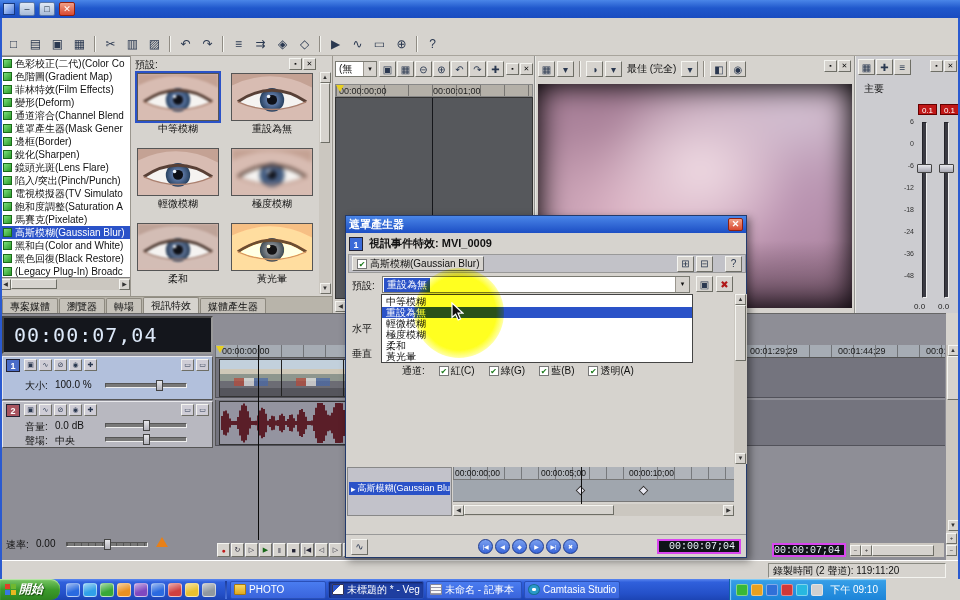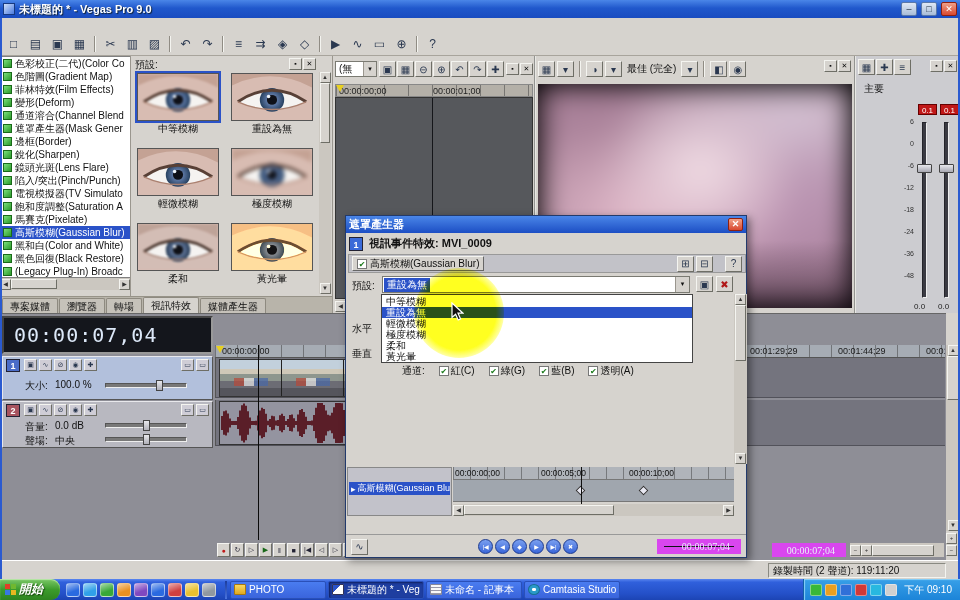--- a/index.html
+++ b/index.html
@@ -121,22 +121,22 @@
 .vthumb{flex:0 0 62px;height:100%;border-right:1px solid #222;background:
   linear-gradient(180deg,#c2d0dc 0 26%,#cfc8b8 26% 40%,#8e968e 40% 58%,#6c6c74 58% 78%,#55555c 78% 100%)}
 .vthumb::after{content:"";display:block;margin:18px auto 0;width:34px;height:8px;opacity:.7;
   background:linear-gradient(90deg,#b84838 0 30%,#e8e8e8 30% 60%,#4868a8 60%)}
 .clip-a{position:absolute;left:3px;top:1px;width:312px;height:44px;background:#9494a0;border:1px solid #333;overflow:hidden}
 .cursor-v{position:absolute;left:258px;top:345px;width:1px;height:195px;background:#0a0a0a;z-index:5}
 .transport{position:absolute;left:217px;top:543px;display:flex;gap:1px;z-index:6}
 .trbtn{width:13px;height:14px;background:#d6d3ce;border:1px solid;border-color:#f4f4f0 #6e6e66 #6e6e66 #f4f4f0;
   font-size:7px;display:flex;align-items:center;justify-content:center;color:#223}
 .trbtn.record-icon{color:#c01818}.trbtn.play-icon{color:#186818}
-.timebox{background:#101318;color:#e8f0f8;font-family:Liberation Serif, serif;font-size:10px;
-  display:flex;align-items:center;justify-content:flex-end;padding-right:4px;border:7px solid #d946ef}
+.timebox{background:#101318;color:#e8f0f8;font-family:Liberation Mono, monospace;font-size:10px;
+  display:flex;align-items:center;justify-content:flex-end;padding-right:4px;border:2px solid #d946ef}
 
 .dialog{position:absolute;left:345px;top:215px;width:402px;height:343px;background:#d6d3ce;border:1px solid #223a6c;
   box-shadow:3px 3px 8px rgba(0,0,0,.45);z-index:50}
 .dlg-title{height:17px;background:linear-gradient(180deg,#4a86e8,#1c4ec4);color:#fff;font-weight:bold;
   display:flex;align-items:center;padding:0 3px}
 .dlg-x{margin-left:auto;width:15px;height:13px;line-height:11px}
 .fxhead{position:absolute;left:3px;top:20px;display:flex;align-items:center;gap:6px}
 .badge{width:14px;height:14px;background:#3a6ad8;color:#fff;font-size:9px;font-weight:bold;text-align:center;
   line-height:14px;border:1px solid #223}
 .fxname{font-weight:bold}
@@ -173,21 +173,21 @@
 .dlg-time{width:84px;height:15px;margin-left:auto}
 
 .hl-circle{position:absolute;left:414px;top:268px;width:90px;height:90px;border-radius:50%;z-index:60;
   background:radial-gradient(circle,rgba(255,255,20,.95) 0 58%,rgba(255,255,20,.3) 72%,rgba(255,255,20,0) 75%);
   mix-blend-mode:multiply}
 .mouse-cursor{position:absolute;left:451px;top:302px;z-index:70}
 
 .statusbar{position:absolute;left:0;top:560px;width:960px;height:19px;background:#d6d3ce;border-top:1px solid #fff}
 .status-field{position:absolute;left:768px;top:2px;width:178px;height:15px;font-size:10px;display:flex;
   align-items:center;padding-left:4px;border:1px solid;border-color:#8a8a82 #f4f4f0 #f4f4f0 #8a8a82}
-.taskbar{position:absolute;left:0;top:579px;width:960px;height:21px;display:flex;align-items:center;z-index:80;
+.taskbar{position:absolute;left:0;top:579px;width:886px;height:21px;display:flex;align-items:center;z-index:80;
   background:linear-gradient(180deg,#5a86f0 0,#3060dc 15%,#2450c8 70%,#1c44b4)}
 .start{width:60px;height:21px;display:flex;align-items:center;gap:3px;padding-left:5px;
   background:linear-gradient(180deg,#7cc868 0,#3c9c2c 50%,#2e8420);border-radius:0 9px 9px 0;
   box-shadow:inset 0 1px 1px #b8e8a8}
 .start b{color:#fff;font-size:12px;font-style:italic;text-shadow:1px 1px 1px #1a4a10}
 .s-logo{width:11px;height:11px;display:grid;grid-template-columns:5px 5px;gap:1px}
 .s-logo i{width:5px;height:5px}
 .s-logo i:nth-child(1){background:#e04028}.s-logo i:nth-child(2){background:#70b830}
 .s-logo i:nth-child(3){background:#3878e0}.s-logo i:nth-child(4){background:#e8b820}
 .ql{display:flex;gap:3px;padding:0 6px;align-items:center}
@@ -220,21 +220,20 @@
         <stop offset="45%" stop-color="#5a74a0"></stop>
         <stop offset="100%" stop-color="#26405f"></stop>
       </radialGradient>
 </defs>
   </svg>
 
 <div id="root">
 
   <div class="titlebar">
     <span class="t-ico"></span>
-    <span class="t-title">未標題的 * - Vegas Pro 9.0</span>
     <span class="wbtn">–</span>
     <span class="wbtn">□</span>
     <span class="wbtn close">✕</span>
   </div>
 
   <div class="toolbar" id="toolbar">
       <span class="tbtn">□</span>
       <span class="tbtn">▤</span>
       <span class="tbtn">▣</span>
       <span class="tbtn">▦</span>
@@ -581,20 +580,28 @@
     <span class="slider" style="left:102px;top:21px;width:82px">
       <span class="sl-h" style="left:37px"></span>
     </span>
     <span class="tk-lbl" style="left:22px;top:32px">聲場:</span>
     <span class="tk-lbl" style="left:52px;top:32px">中央</span>
     <span class="slider" style="left:102px;top:35px;width:82px">
       <span class="sl-h" style="left:37px"></span>
     </span>
   </div>
 
+  <div class="abs" style="left:4px;top:536px;width:209px;height:20px">
+    <span class="tk-lbl" style="left:2px;top:2px">速率:</span>
+    <span class="tk-lbl" style="left:32px;top:2px">0.00</span>
+    <span class="slider ticks" style="left:62px;top:6px;width:82px">
+      <span class="sl-h" style="left:37px"></span>
+    </span>
+    <span class="warn" style="left:152px;top:1px"></span>
+  </div>
 
   <div class="tl-ruler" id="tlRuler">
       <span class="rlab" style="left: 7px;">00:00:00;00</span>
       <span class="rlab" style="left: 535px;">00:01:29;29</span>
       <span class="rlab" style="left: 623px;">00:01:44;29</span>
       <span class="rlab" style="left: 711px;">00:01:59;29</span>
     </div>
   <span class="abs marker" style="left:216px;top:346px;z-index:4"></span>
   <div class="lane" style="top:358px;height:40px">
     <div class="clip-v" id="clipV">

